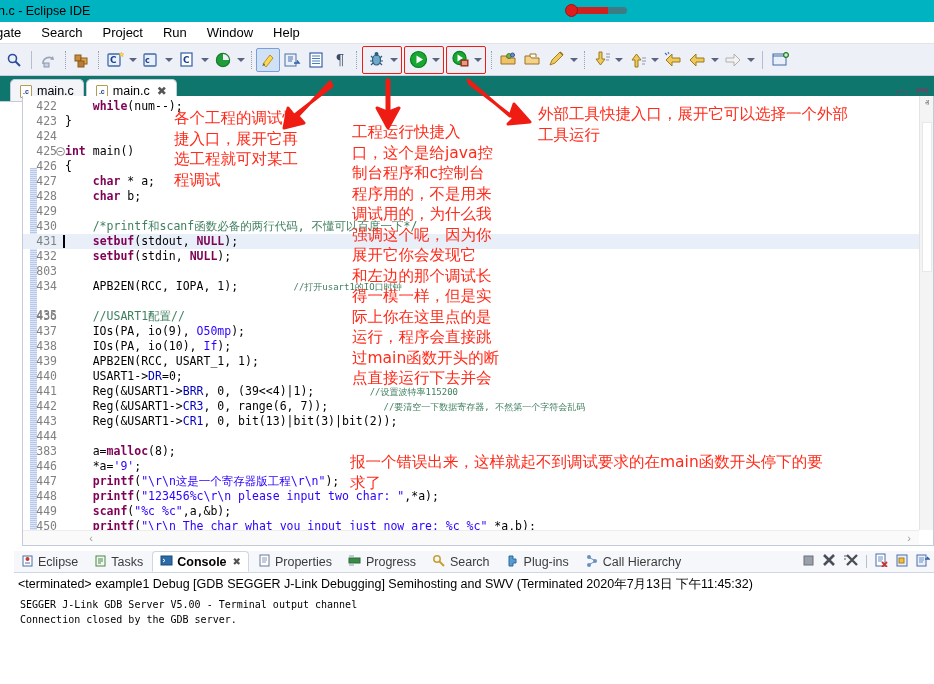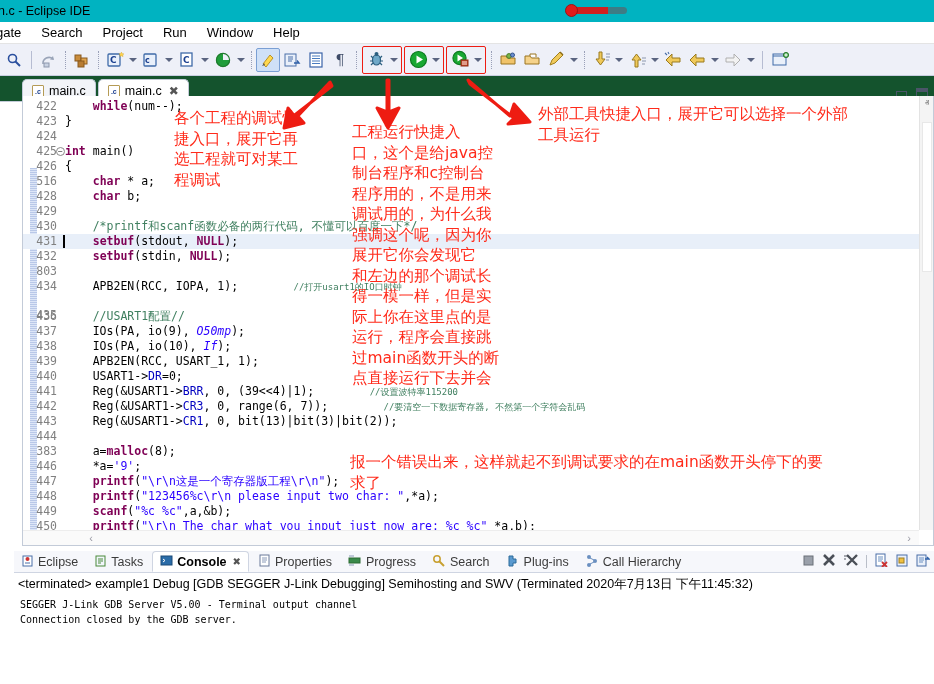--- a/index.html
+++ b/index.html
@@ -49,22 +49,22 @@
   .tb svg { display:block; }
   .sep { width:1px; height:18px; margin:0 4px; border-left:1px dotted #9aa0b8; flex:none;}
   .sep-solid { width:1px; height:18px; margin:0 5px; background:#b6bcd2; flex:none;}
   .arrowdn { width:12px; height:24px; display:flex; align-items:center; justify-content:center; flex:none; }
   .arrowdn::after { content:""; border-left:4px solid transparent; border-right:4px solid transparent;
     border-top:4px solid #5a6480; display:block; }
   .hl-box { border:1.5px solid #ee1c12; border-radius:2px; height:28px; display:flex;
     align-items:center; padding:0 1px; margin:0 1px; flex:none;}
 
   
-  .tabstrip { height:26px; background:#14532d; display:flex; align-items:flex-end;
-              position:relative; padding-left:22px; }
+  .tabstrip { height:26px; background:#0f766e; display:flex; align-items:flex-end;
+              position:relative; padding-left:10px; }
   .tab {
     height:23px; display:flex; align-items:center; gap:5px;
     padding:0 9px; font-size:12.5px; color:#000;
     border:1px solid #c3cbd8; border-bottom:none;
     border-radius:5px 5px 0 0; background:#f2f4f8; margin-right:2px;
   }
   .tab.active { background:#ffffff; }
   .tab-spacer { flex:1; border-bottom:1px solid #c3cbd8; height:23px;}
   .tab-lead { width:22px; border-bottom:1px solid #c3cbd8; height:23px;
               position:absolute; left:0; bottom:0;}
@@ -91,21 +91,21 @@
     font-family:"DejaVu Sans Mono", monospace; font-size:11.5px; line-height:15px;
   }
   .lnum { position:absolute; left:8px; width:26px; text-align:right; color:#808080;
     font-family:"DejaVu Sans Mono", monospace; font-size:11.5px; }
   .ltxt { position:absolute; left:42px; color:#000; }
   .hl-line { background:#e8eff9; }
   .kw { color:#7f0055; font-weight:bold; }
   .str { color:#2a00ff; }
   .cmt { color:#3f7f5f; }
   .mem { color:#0000c0; }
-  .ital { font-style:italic; color:#2a00ff; }
+  .ital { color:#2a00ff; }
   .fold { position:absolute; left:33px; width:9px; height:9px; margin-top:3px;
     border:1px solid #8a8a8a; border-radius:50%; background:#fff;
     font-size:8px; line-height:7px; text-align:center; color:#444;}
 
   .vscroll { position:absolute; right:0; top:0; width:14px; bottom:15px; background:#f4f4f4;
     border-left:1px solid #e3e3e3; }
   .vscroll .thumb { position:absolute; left:2px; top:26px; width:10px; height:150px; background:#ffffff;
     border:1px solid #e8e8e8;}
   .vchev { position:absolute; left:0; width:14px; height:14px; text-align:center;
     font-size:9px; color:#6a6a6a; line-height:14px; }
@@ -347,21 +347,21 @@
 <div class="editor-wrap">
   <div class="editor-body">
     <div class="ruler"></div>
     <div class="chg-bar" style="top:72px;height:363px;"></div>
     <div class="codearea" id="codearea">
         <div class="ln" style="top: 3px;"><span class="lnum">422</span><span class="ltxt"><span>    </span><span class="kw">while</span><span>(num--);</span></span></div>
         <div class="ln" style="top: 18px;"><span class="lnum">423</span><span class="ltxt"><span>}</span></span></div>
         <div class="ln" style="top: 33px;"><span class="lnum">424</span><span class="ltxt"><span></span></span></div>
         <div class="ln" style="top: 48px;"><span class="lnum">425</span><span class="fold">−</span><span class="ltxt"><span class="kw">int</span><span> </span><span>main</span><span>()</span></span></div>
         <div class="ln" style="top: 63px;"><span class="lnum">426</span><span class="ltxt"><span>{</span></span></div>
-        <div class="ln" style="top: 78px;"><span class="lnum">516</span><span class="ltxt"><span>    </span><span class="kw">char</span><span> * a;</span></span></div>
+        <div class="ln" style="top: 78px;"><span class="lnum">427</span><span class="ltxt"><span>    </span><span class="kw">char</span><span> * a;</span></span></div>
         <div class="ln" style="top: 93px;"><span class="lnum">428</span><span class="ltxt"><span>    </span><span class="kw">char</span><span> b;</span></span></div>
         <div class="ln" style="top: 108px;"><span class="lnum">429</span><span class="ltxt"><span></span></span></div>
         <div class="ln" style="top: 123px;"><span class="lnum">430</span><span class="ltxt"><span class="cmt">    /*printf和scanf函数必备的两行代码, 不懂可以百度一下*/</span></span></div>
         <div class="ln hl-line" style="top: 138px;"><span class="lnum">431</span><span class="ltxt"><span>    </span><span class="kw">setbuf</span><span>(stdout, </span><span class="kw">NULL</span><span>);</span></span></div>
         <div class="ln" style="top: 153px;"><span class="lnum">432</span><span class="ltxt"><span>    </span><span class="kw">setbuf</span><span>(stdin, </span><span class="kw">NULL</span><span>);</span></span></div>
         <div class="ln" style="top: 168px;"><span class="lnum">803</span><span class="ltxt"><span></span></span></div>
         <div class="ln" style="top: 183px;"><span class="lnum">434</span><span class="ltxt"><span>    APB2EN(RCC, IOPA, 1);</span><span>        </span><span class="cmt" style="font-size: 9px;">//打开usart1的IO口时钟</span></span></div>
         <div class="ln" style="top: 212px;"><span class="lnum">435</span><span class="ltxt"><span></span></span></div>
         <div class="ln" style="top: 213px;"><span class="lnum">436</span><span class="ltxt"><span class="cmt">    //USART1配置//</span></span></div>
         <div class="ln" style="top: 228px;"><span class="lnum">437</span><span class="ltxt"><span>    IOs(PA, io(9), </span><span class="ital">O50mp</span><span>);</span></span></div>

